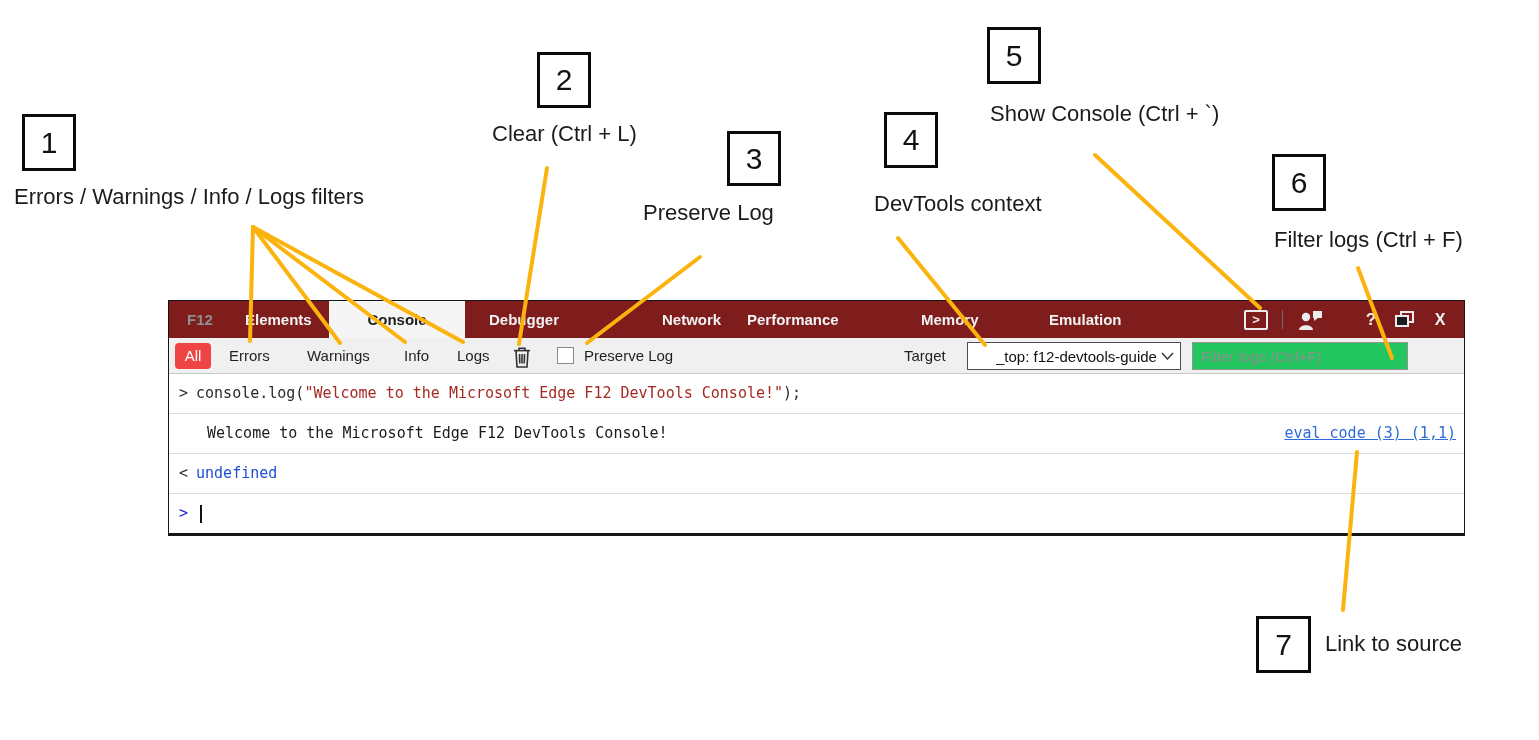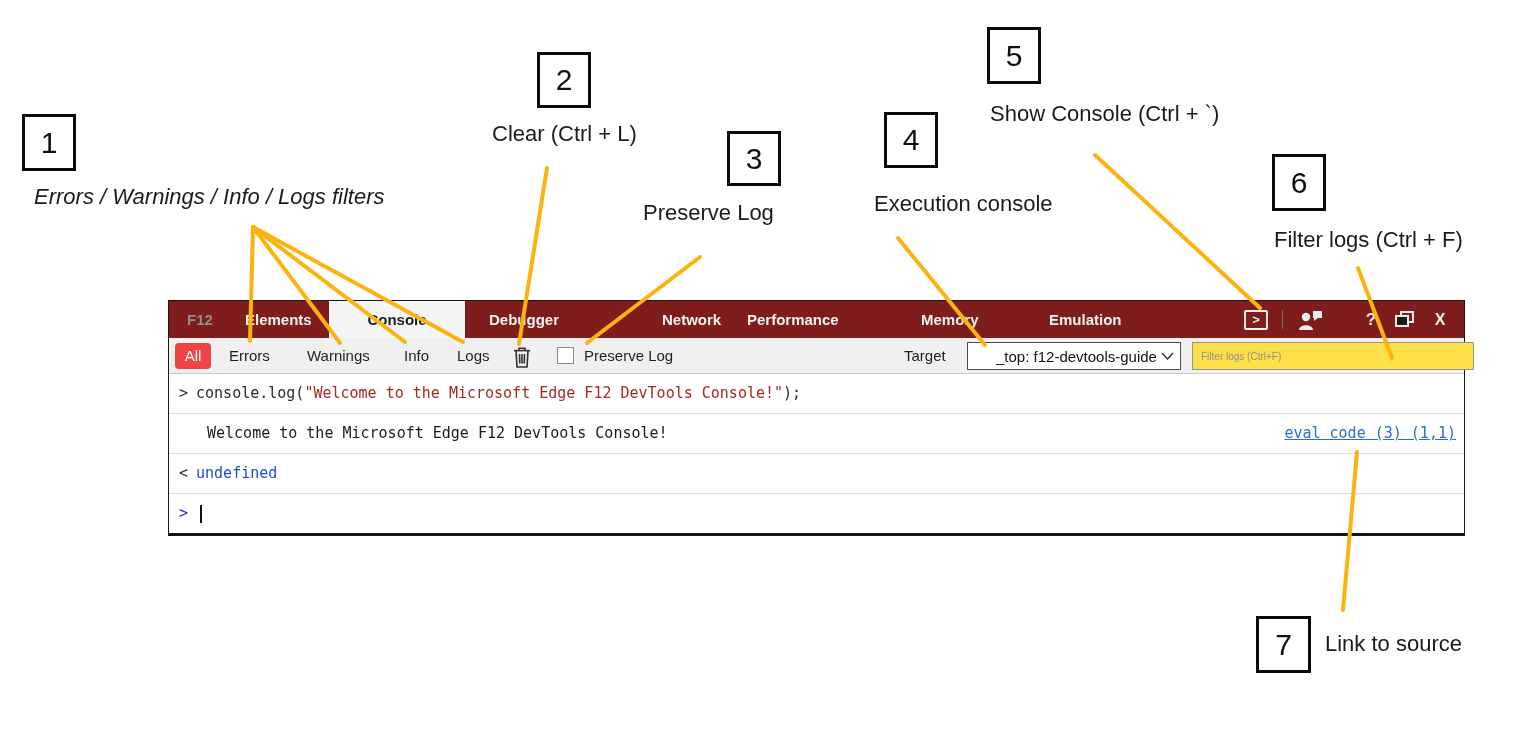--- a/index.html
+++ b/index.html
@@ -56,22 +56,22 @@
     position:absolute; top:9px; width:17px; height:17px; background:#fff;
     border:1px solid #8a8a8a;
   }
   .target-select {
     position:absolute; top:4px; height:28px; width:214px; background:#fff;
     border:1px solid #4c4c4c; display:flex; align-items:center; padding:0 6px 0 8px;
     font-size:15px; color:#111;
   }
   .target-select .sel-text { flex:1; white-space:nowrap; overflow:hidden; }
   .filter-input {
-    position:absolute; top:4px; height:28px; width:282px; background:#fde047;
-    border:1px solid #949494; font-size:10px; padding:0 8px;
+    position:absolute; top:4px; height:28px; width:216px; background:#22c55e;
+    border:1px solid #949494; font-size:15px; padding:0 8px;
     font-family:"Liberation Sans", sans-serif; color:#333; outline:none;
   }
   .filter-input::placeholder { color:#8f8f8f; opacity:1; }
 
   #console-area { font-family:"DejaVu Sans Mono","Liberation Mono", monospace; font-size:15px; }
   .crow { position:relative; height:40px; line-height:39px; border-bottom:1px solid #dcdcdc;
           padding-left:10px; white-space:nowrap; }
   .crow:last-child { border-bottom:none; }
   .code-dark { color:#2a2a2a; }
   .code-string { color:#a52a22; }
@@ -116,24 +116,24 @@
 <div class="num-box" style="left:987px; top:27px;  width:54px; height:57px;">
     <span>5</span>
   </div>
 <div class="num-box" style="left:1272px;top:154px; width:54px; height:57px;">
     <span>6</span>
   </div>
 <div class="num-box" style="left:1256px;top:616px; width:55px; height:57px;">
     <span>7</span>
   </div>
 
-<div class="callout-label" style="left:34px;   top:184px;font-style:italic;">Errors / Warnings / Info / Logs filters</div>
+<div class="callout-label" style="left:14px;   top:184px;">Errors / Warnings / Info / Logs filters</div>
 <div class="callout-label" style="left:492px;  top:121px;">Clear (Ctrl + L)</div>
 <div class="callout-label" style="left:643px;  top:200px;">Preserve Log</div>
-<div class="callout-label" style="left:874px;  top:191px;">Execution console</div>
+<div class="callout-label" style="left:874px;  top:191px;">DevTools context</div>
 <div class="callout-label" style="left:990px;  top:101px;">Show Console (Ctrl + `)</div>
 <div class="callout-label" style="left:1274px; top:227px;">Filter logs (Ctrl + F)</div>
 <div class="callout-label" style="left:1325px; top:631px;">Link to source</div>
 
 <div id="devtools">
 
   <div id="menubar">
     <span class="bar-item logo" style="left:18px;">F12</span>
     <span class="bar-item" style="left:76px;">Elements</span>
     <span class="bar-item tab-active" style="left:160px; width:136px;">Console</span>

